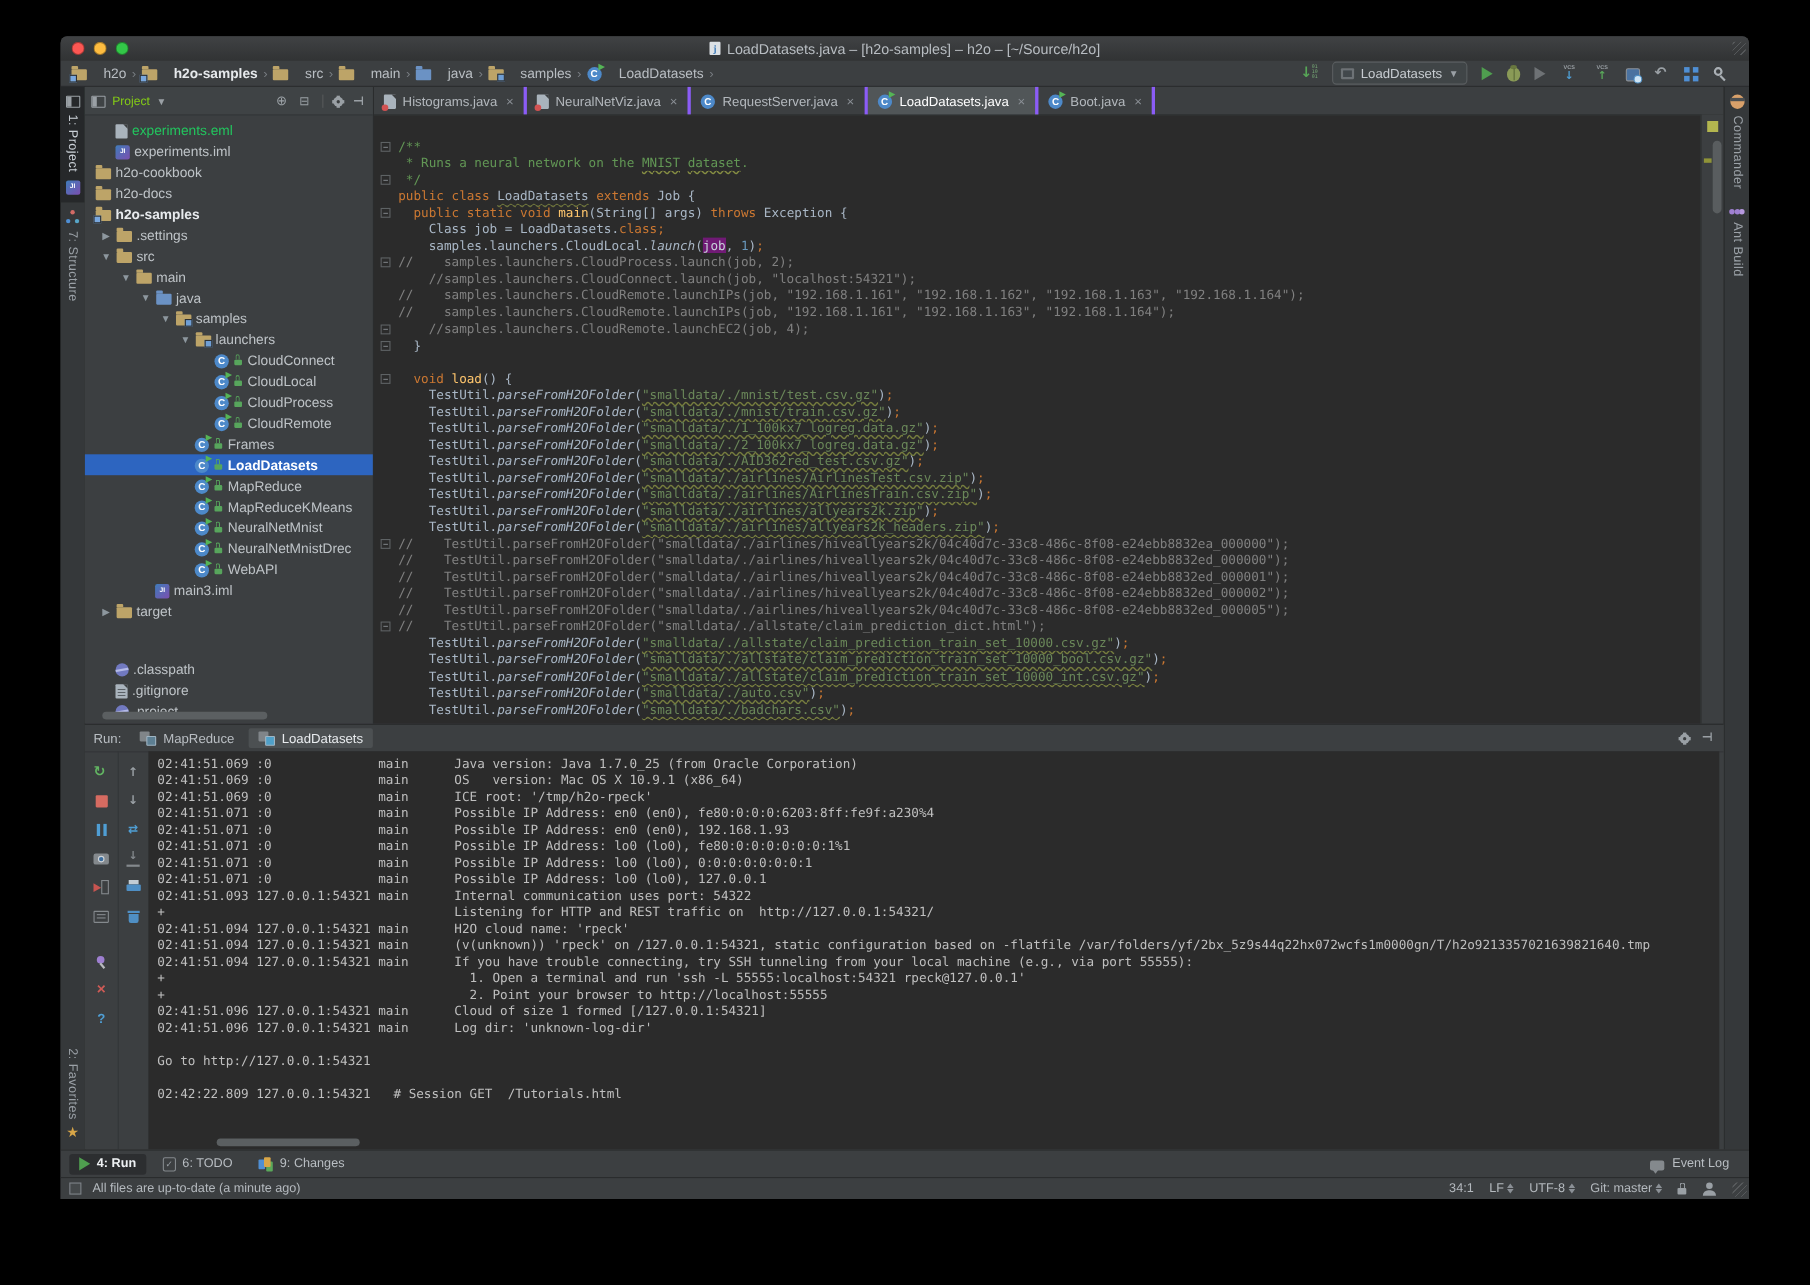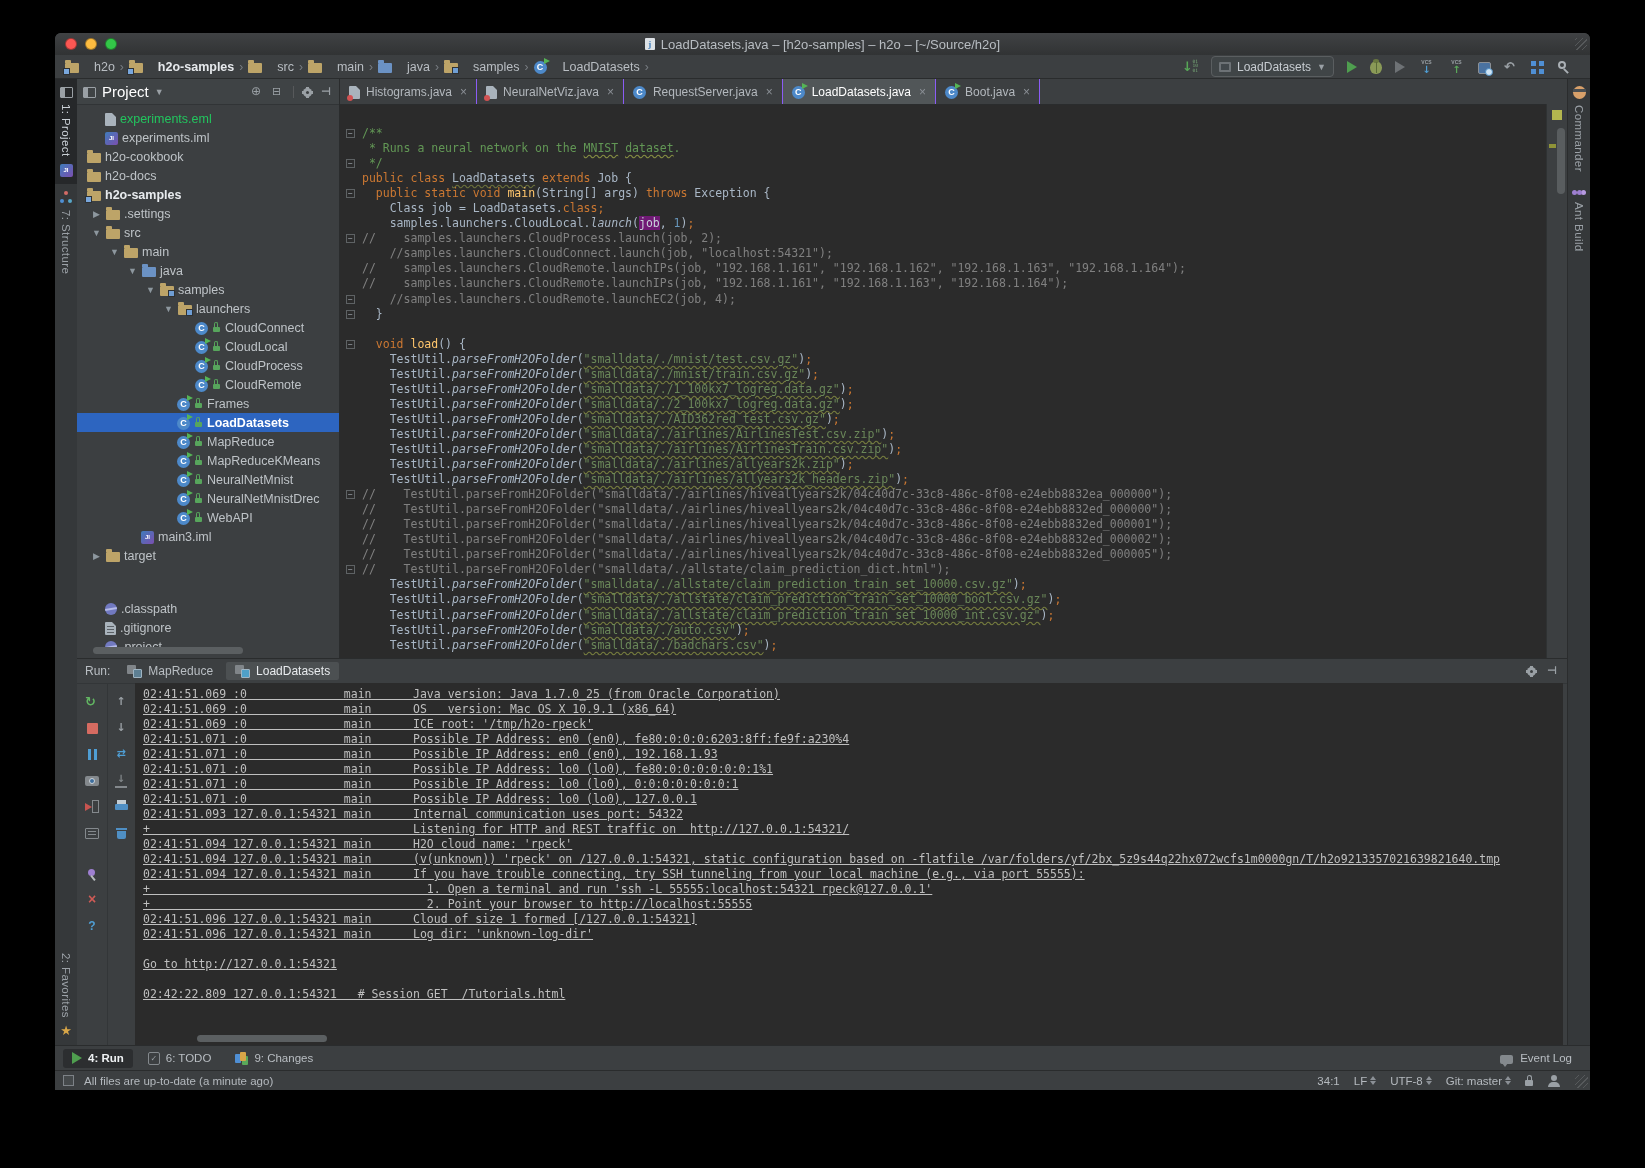--- a/index.html
+++ b/index.html
@@ -37,37 +37,37 @@
   .stripe-item{display:flex;flex-direction:column;align-items:center;gap:6px;padding:7px 0;width:100%;}
   .stripe-item.active{background:#26282a;}
   .vlab{writing-mode:vertical-rl;font-size:11.5px;color:#9ba1a7;letter-spacing:.4px;}
   .stripe-item.active .vlab{color:#ccd2d8;}
   .spacer{flex:1;}
   
   .project-panel{position:absolute;left:22px;top:46px;width:263px;height:579px;background:#3c3f41;
     border-right:1px solid #2a2c2d;box-sizing:border-box;overflow:hidden;}
   .pp-head{height:25px;border-bottom:1px solid #313436;display:flex;align-items:center;
     padding:0 6px;gap:6px;background:#3f4345;}
-  .pp-title{color:#ffffff;font-size:15px;}
+  .pp-title{color:#84cc16;font-size:11px;}
   .pp-arrow{color:#9aa0a5;font-size:9px;}
   .pp-icons{margin-left:auto;display:flex;align-items:center;gap:8px;color:#9aa0a5;}
   .pp-sep{width:1px;height:12px;background:#57595b;}
   #tree{padding-top:4px;}
   .trow{display:flex;align-items:center;height:19px;gap:4px;box-sizing:border-box;white-space:nowrap;overflow:hidden;}
   .trow.sel{background:#2d65c0;}
   .arr{width:11px;color:#8d979e;font-size:9px;text-align:center;flex:none;}
   .tlbl{font-size:12.5px;color:#bec3c7;}
   .tlbl.red{color:#22c55e;}
   .tlbl.b{font-weight:bold;color:#e8ebee;}
   .trow.sel .tlbl{color:#fff;font-weight:bold;}
   .pp-hthumb{position:absolute;left:16px;bottom:4px;width:150px;height:7px;border-radius:4px;background:#5b5f61;}
   
   .editor{position:absolute;left:285px;top:46px;width:1227px;height:579px;background:#2b2b2b;box-sizing:border-box;}
   #etabs{height:25px;background:#3c3f41;border-bottom:1px solid #2a2c2d;display:flex;align-items:stretch;}
-  .etab{display:flex;align-items:center;gap:6px;padding:0 9px;border-right:1px solid #8b5cf6;
+  .etab{display:flex;align-items:center;gap:6px;padding:0 9px;border-right:3px solid #8b5cf6;
     color:#b3b8bd;font-size:12px;}
   .etab.act{background:#515658;color:#fff;}
   .etx{color:#8b9096;font-size:12px;margin-left:2px;}
   #code{position:absolute;left:0;top:25px;right:20px;bottom:0;overflow:hidden;padding-top:22px;}
   .cl{position:relative;white-space:pre;height:15.05px;padding-left:22px;
     font:11.5px/15.05px "DejaVu Sans Mono",monospace;color:#a9b7c6;}
   .fm{position:absolute;left:6px;top:3px;width:9px;height:9px;border:1px solid #5e6264;
     background:#2b2b2b;color:#9aa0a6;font:8px/8px "DejaVu Sans Mono",monospace;text-align:center;box-sizing:border-box;}
   .sg-k{color:#cc7832;}
   .sg-d{color:#ffc66d;}
@@ -94,21 +94,21 @@
   .rtab.act{background:#4c5052;color:#e8ebee;}
   .run-head-icons{margin-left:auto;display:flex;gap:10px;align-items:center;}
   .run-tb1,.run-tb2{position:absolute;top:24px;bottom:0;display:flex;flex-direction:column;
     align-items:center;padding-top:6px;}
   .run-tb1{left:0;width:30px;border-right:1px solid #333638;}
   .run-tb2{left:30px;width:28px;border-right:1px solid #333638;}
   .tbslot{height:26px;display:flex;align-items:center;justify-content:center;width:100%;}
   .tbgap{height:16px;}
   .console{position:absolute;left:58px;top:24px;right:4px;bottom:0;background:#2b2b2b;
     overflow:hidden;padding:4px 0 0 8px;}
-  .con-line{white-space:pre;height:15px;font:11.5px/15px "DejaVu Sans Mono",monospace;color:#bfbfbf;text-decoration:underline;}
+  .con-line{white-space:pre;height:15px;font:11.5px/15px "DejaVu Sans Mono",monospace;color:#bfbfbf;}
   .con-hthumb{position:absolute;left:120px;bottom:3px;width:130px;height:7px;border-radius:4px;background:#5b5f61;}
   
   .bottombar{position:absolute;left:0;right:0;top:1012px;height:25px;background:#3c3f41;
     border-top:1px solid #2a2c2d;display:flex;align-items:center;padding:0 8px;box-sizing:border-box;gap:6px;}
   .btab{display:flex;align-items:center;gap:6px;padding:3px 9px;color:#b9bec3;font-size:11.5px;border-radius:3px;}
   .btab.act{background:#2c2e30;color:#eef1f3;font-weight:bold;}
   .bbar-right{margin-left:auto;display:flex;align-items:center;gap:7px;color:#b9bec3;font-size:11.5px;padding-right:10px;}
   
   .statusbar{position:absolute;left:0;right:0;top:1037px;height:20px;background:#3c3f41;
     border-top:1px solid #2a2c2d;display:flex;align-items:center;padding:0 8px;box-sizing:border-box;

